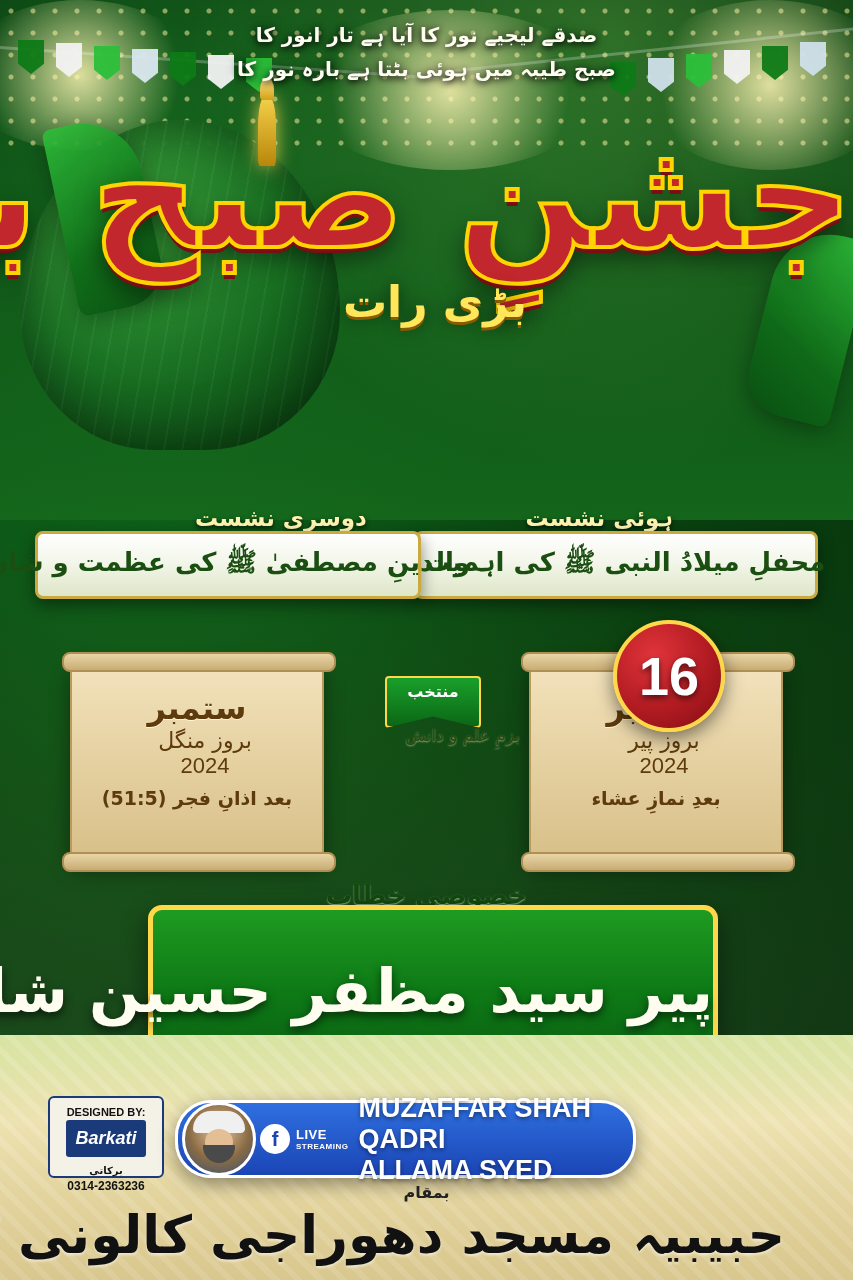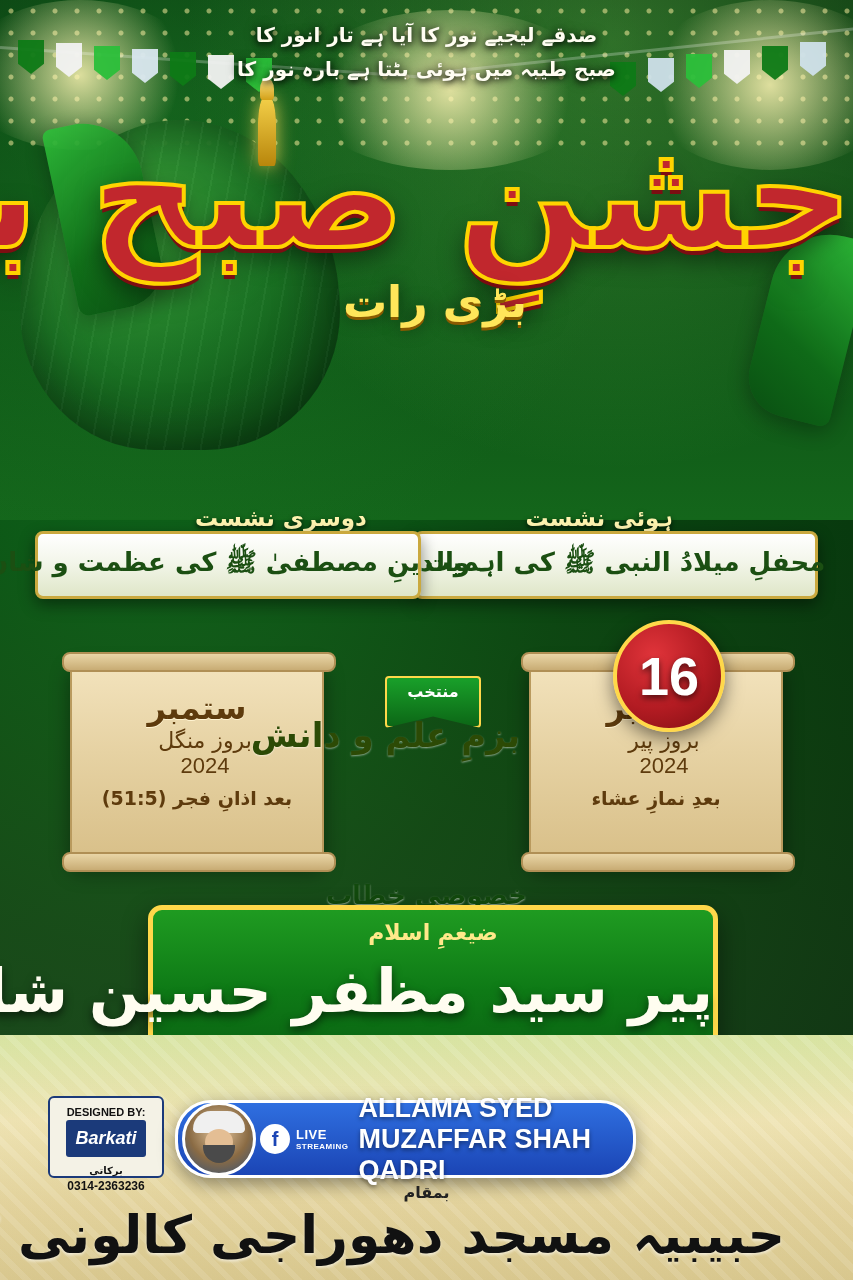--- a/index.html
+++ b/index.html
@@ -177,22 +177,22 @@
   }
   .midflag{
     position:absolute;left:385px;top:676px;width:92px;height:44px;
     background:linear-gradient(180deg,#19a02a,#0c6716);
     border:2px solid #ffd84a;border-radius:4px;
     clip-path:polygon(0 0,100% 0,100% 100%,50% 78%,0 100%);
     color:#fff;font-size:16px;font-weight:bold;
     display:flex;align-items:flex-start;justify-content:center;padding-top:4px;
   }
   .midtext{
-    position:absolute;left:340px;top:715px;width:180px;text-align:center;
-    color:#2c4a05;font-size:34px;font-weight:bold;line-height:40px;
+    position:absolute;left:340px;top:715px;width:180px;text-align:right;
+    color:#2c4a05;font-size:17px;font-weight:normal;line-height:40px;
     text-shadow:0 1px 2px rgba(255,255,255,.5);
   }
   
   .khitab{
     position:absolute;left:0;top:880px;width:853px;text-align:center;
     font-size:26px;font-weight:bold;color:#124a0d;
     text-shadow:0 1px 2px rgba(255,255,255,.6);
   }
   .speaker-box{
     position:absolute;left:148px;top:905px;width:560px;height:160px;
@@ -340,43 +340,42 @@
       <div class="scroll-day">2024</div>
       <div class="scroll-time urdu">بعد اذانِ فجر (5:15)</div>
     </div>
   </div>
 
   <div class="midflag urdu">منتخب</div>
   <div class="midtext urdu">بزمِ علم و دانش</div>
 
   <div class="khitab urdu">خصوصی خطاب</div>
   <div class="speaker-box">
-    <div class="speaker-small urdu">ضیغمِ اسلام</div>
     <div class="speaker-name urdu">پیر سید مظفر حسین شاہ قادری</div>
   </div>
 
   <div class="bottombg"></div>
   <div class="bottom-pattern"></div>
 
   <div class="designer">
     <div class="dby">DESIGNED BY:</div>
     <div class="brand">Barkati</div>
     <div class="dby urdu" style="font-size:10px;">بركاتى</div>
     <div class="phone">0314-2363236</div>
   </div>
 
   <div class="livebar">
     <div class="fb">f</div>
     <div class="live">
       <span>LIVE</span>
       <small>STREAMING</small>
     </div>
     <div class="livename">
+      <div>MUZAFFAR SHAH QADRI</div>
       <div>ALLAMA SYED</div>
-      <div>MUZAFFAR SHAH QADRI</div>
     </div>
   </div>
   <div class="avatar">
     <div class="turban"></div>
     <div class="face"></div>
     <div class="beard"></div>
   </div>
 
   <div class="venue">
     <div class="venue-top urdu">بمقام</div>

